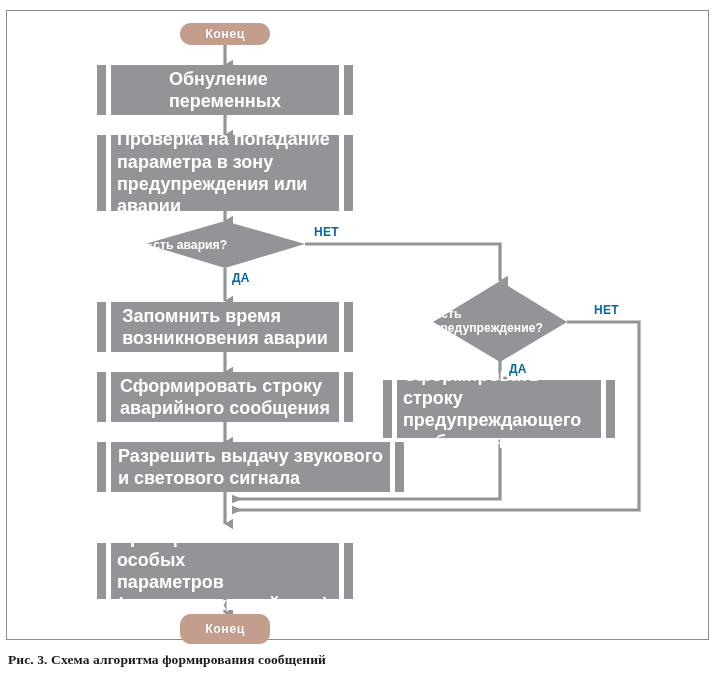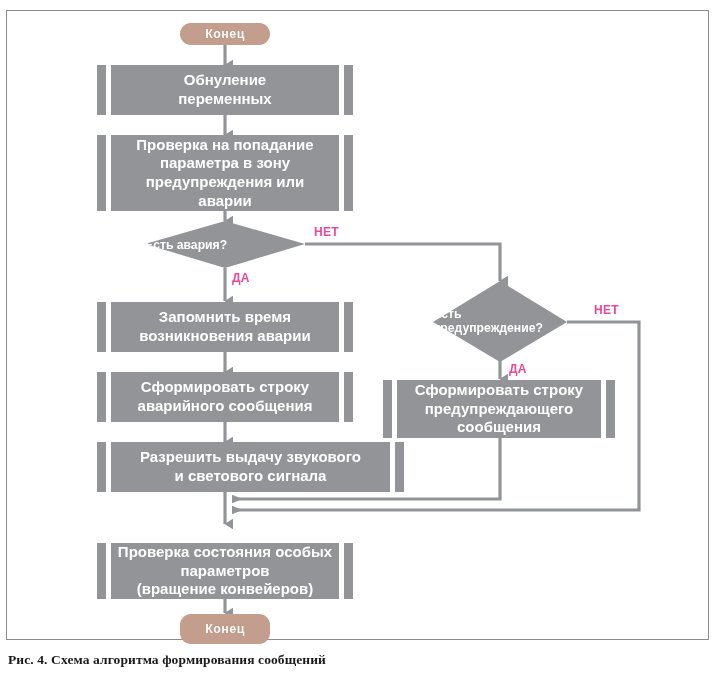--- a/index.html
+++ b/index.html
@@ -26,37 +26,37 @@
     background:#c49e8c;border-radius:11px;
     display:flex;align-items:center;justify-content:center;
     color:#ffffff;font-weight:bold;font-size:12.5px;letter-spacing:.4px;
     text-shadow:0 0 1px rgba(0,0,0,.25);
   }
 
   
   .proc-wrap{position:absolute;}
   .proc-body{
     position:absolute;top:0;bottom:0;background:#929497;
-    display:flex;align-items:center;justify-content:center;text-align:center;
-    color:#ffffff;font-weight:bold;font-size:15px;line-height:1.24;
+    display:flex;align-items:center;justify-content:center;text-align:left;
+    color:#ffffff;font-weight:bold;font-size:18px;line-height:1.24;
     padding:15px 6px;box-sizing:border-box;
   }
   .proc-bar{position:absolute;top:0;bottom:0;width:9px;background:#929497;}
 
   
   .diamond{position:absolute;}
   .diamond .dlabel{
     position:absolute;left:0;right:0;top:50%;transform:translateY(-50%);
     text-align:left;color:#ffffff;font-weight:bold;font-size:12.2px;
     line-height:1.2;pointer-events:none;
   }
 
   
   .edge-label{
-    position:absolute;color:#ec4899;font-weight:bold;font-size:12px;
+    position:absolute;color:#0369a1;font-weight:bold;font-size:12px;
     letter-spacing:.3px;white-space:nowrap;
   }
 
   
   #caption{
     position:absolute;left:8px;top:652px;
     color:#1a1a1a;font-size:13.5px;font-weight:bold;
     font-family:"Liberation Serif", serif;letter-spacing:.1px;white-space:nowrap;
   }
 </style>
@@ -166,15 +166,15 @@
 
   <div class="node terminator" style="left:180px;top:614px;width:90px;height:30px;">
     <span>Конец</span>
   </div>
 
   <div class="edge-label" style="left:314px;top:225px;">НЕТ</div>
   <div class="edge-label" style="left:232px;top:271px;">ДА</div>
   <div class="edge-label" style="left:594px;top:303px;">НЕТ</div>
   <div class="edge-label" style="left:509px;top:362px;">ДА</div>
 
-  <div id="caption">Рис. 4. Схема алгоритма формирования сообщений</div>
+  <div id="caption">Рис. 3. Схема алгоритма формирования сообщений</div>
 
 </div>
 
 </body></html>

